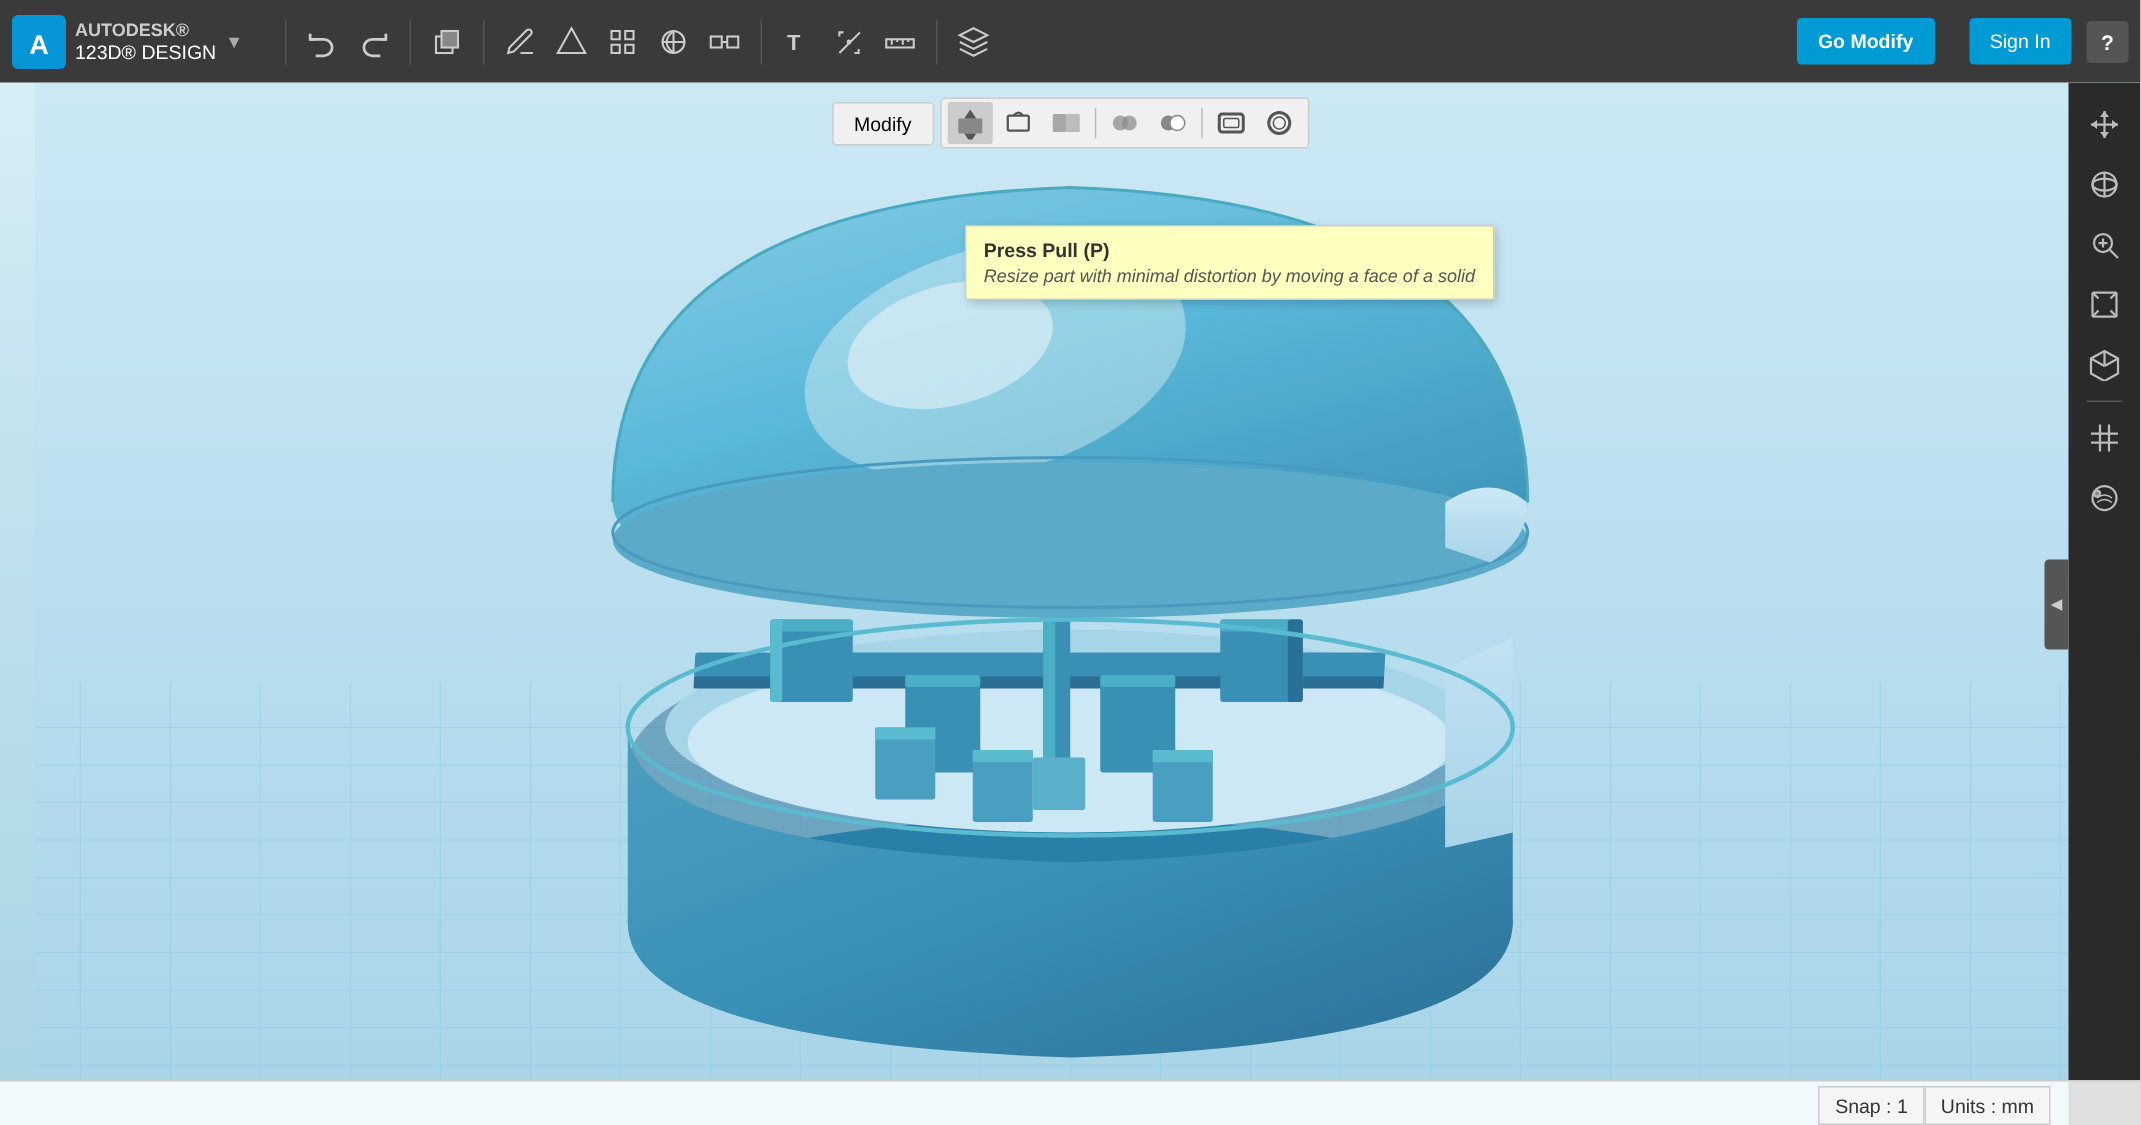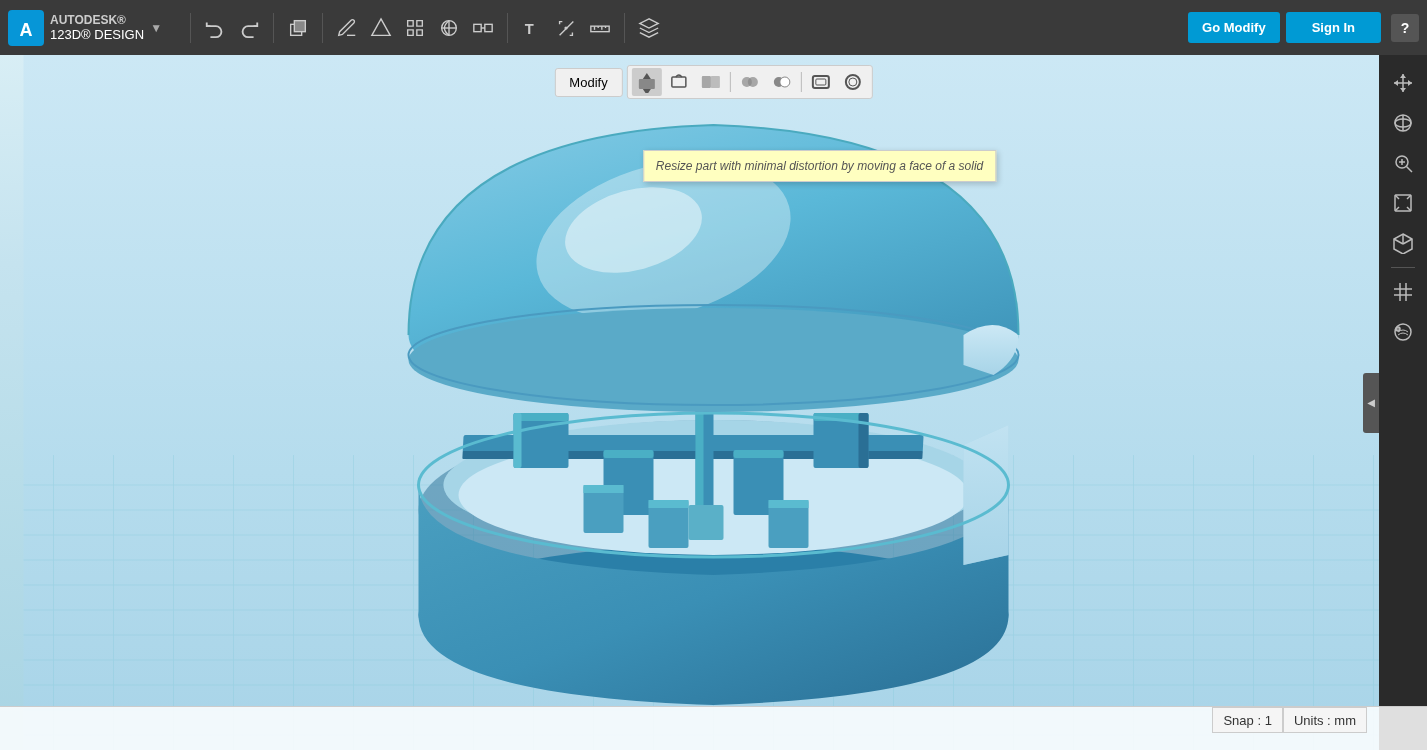--- a/index.html
+++ b/index.html
@@ -83,26 +83,26 @@
       font-weight: bold;
       cursor: pointer;
       border-radius: 3px;
       margin-left: auto;
     }
 
     .signin-btn {
       background: #009ad4;
       color: #fff;
       border: none;
-      padding: 8px 26px;
+      padding: 8px 14px;
       font-size: 13px;
-      font-weight: bold;
+      font-weight: normal;
       cursor: pointer;
       border-radius: 3px;
-      margin-left: 2px;
+      margin-left: 19px;
     }
 
     .help-btn {
       width: 28px;
       height: 28px;
       background: #555;
       border: none;
       color: #fff;
       font-size: 14px;
       font-weight: bold;
@@ -261,24 +261,24 @@
       z-index: 60;
       border-radius: 3px 0 0 3px;
     }
 
     
     #status-bar {
       position: absolute;
       bottom: 0;
       left: 0;
       right: 0;
-      height: 44px;
+      height: 30px;
       background: rgba(255,255,255,0.85);
       display: flex;
-      align-items: flex-start;
+      align-items: flex-end;
       justify-content: flex-end;
       padding: 0 60px 0 0;
       gap: 0;
       z-index: 50;
       border-top: 1px solid #ccc;
     }
 
     .status-item {
       font-size: 13px;
       color: #333;
@@ -602,20 +602,21 @@
       <button class="modify-btn" title="Hollow">
         <svg width="22" height="22" viewBox="0 0 22 22">
             <circle cx="11" cy="11" r="7" fill="none" stroke="#555" stroke-width="2"></circle>
             <circle cx="11" cy="11" r="4" fill="none" stroke="#555" stroke-width="1"></circle>
           </svg>
       </button>
     </div>
   </div>
 
   <div id="tooltip">
+    <div class="tooltip-title">Press Pull (P)</div>
     <div class="tooltip-desc">Resize part with minimal distortion by moving a face of a solid</div>
   </div>
 
 
   <div id="right-panel">
     <button class="right-panel-btn" title="Pan">
       <svg width="22" height="22" viewBox="0 0 22 22" fill="none" stroke="#bbb" stroke-width="1.5">
         <line x1="11" y1="2" x2="11" y2="20"></line>
           <line x1="2" y1="11" x2="20" y2="11"></line>
         <polygon points="11,2 8,6 14,6" fill="#bbb" stroke="none"></polygon>

